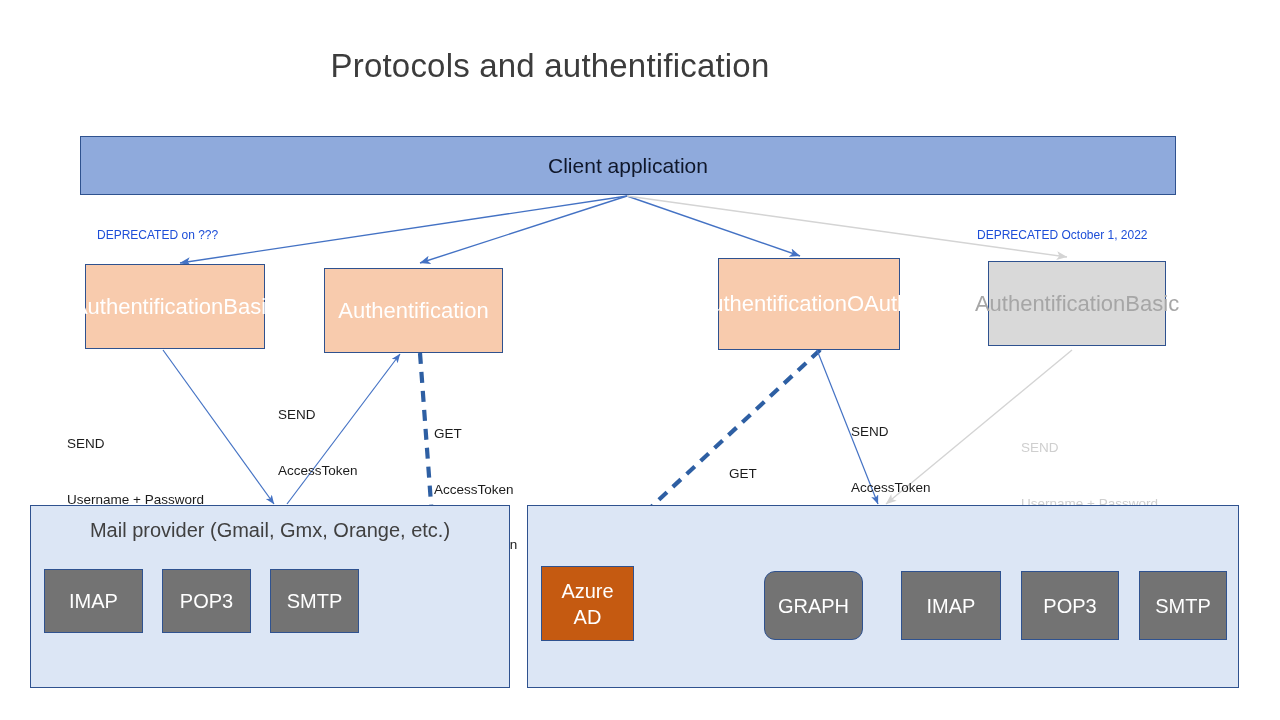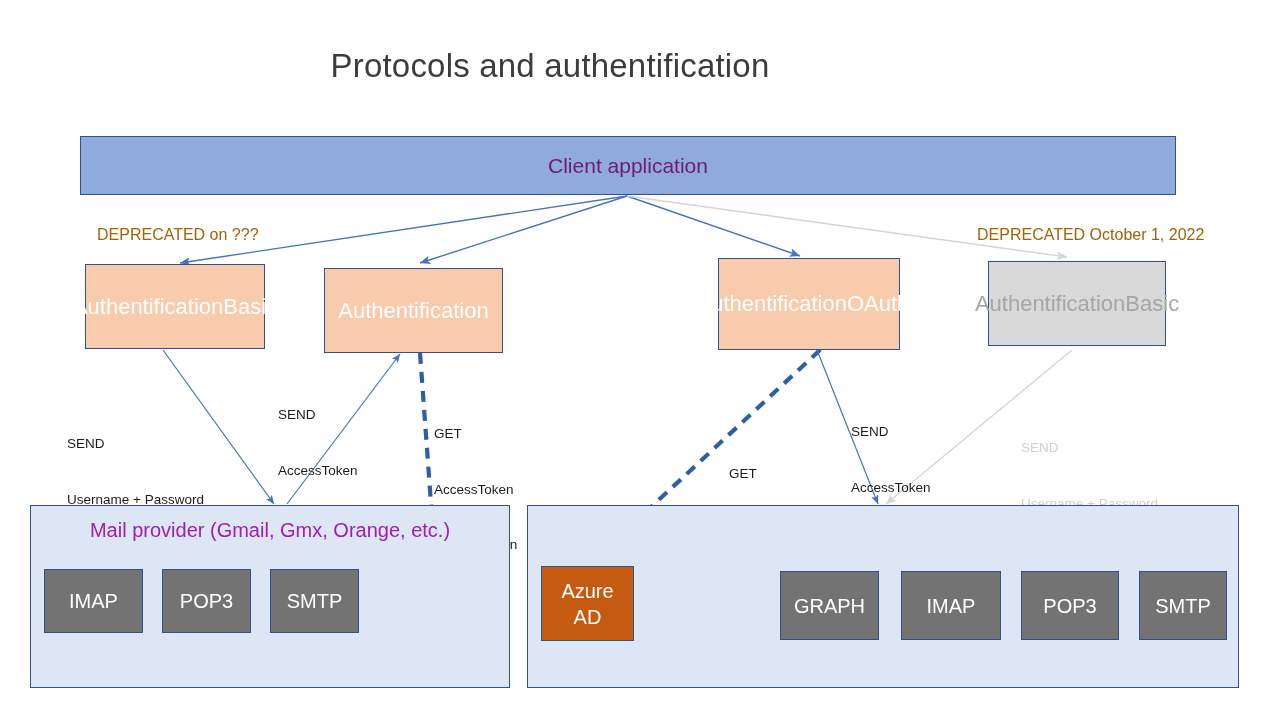--- a/index.html
+++ b/index.html
@@ -46,21 +46,21 @@
     left: 80px;
     top: 136px;
     width: 1096px;
     height: 59px;
     background: #8faadc;
     border: 1.5px solid #2f528f;
     box-sizing: border-box;
     display: flex;
     align-items: center;
     justify-content: center;
-    color: #701a75;
+    color: #0f172a;
     font-size: 21px;
   }
 
   .auth-box {
     position: absolute;
     box-sizing: border-box;
     border: 1.3px solid #2f528f;
     display: flex;
     flex-direction: row;
     align-items: center;
@@ -73,22 +73,22 @@
     background: #f8cbad;
     color: #ffffff;
   }
   .auth-box.grey {
     background: #d9d9d9;
     color: #a6a6a6;
   }
 
   .dep-label {
     position: absolute;
-    color: #a16207;
-    font-size: 16px;
+    color: #1d4ed8;
+    font-size: 12px;
     white-space: nowrap;
     line-height: 16px;
   }
 
   .edge-label {
     position: absolute;
     color: #1c1c1c;
     font-size: 13.5px;
     line-height: 18.5px;
     white-space: pre;
@@ -100,21 +100,21 @@
     box-sizing: border-box;
     background: #dce6f5;
     border: 1.3px solid #2f528f;
   }
   .panel-title {
     position: absolute;
     left: 0;
     top: 11px;
     width: 100%;
     text-align: center;
-    color: #a21caf;
+    color: #404040;
     font-size: 20px;
     line-height: 26px;
   }
 
   .proto {
     position: absolute;
     box-sizing: border-box;
     border: 1.3px solid #2f528f;
     display: flex;
     flex-direction: column;
@@ -239,21 +239,21 @@
         <span>SMTP</span>
       </div>
     </div>
 
     <div class="panel" style="left:527px; top:505px; width:712px; height:183px;">
 
       <div class="proto orange" style="left:13px; top:60px; width:93px; height:75px;">
         <span>Azure</span>
         <span>AD</span>
       </div>
-      <div class="proto green" style="left:252px; top:65px; width:99px; height:69px;">
+      <div class="proto green" style="left:236px; top:65px; width:99px; height:69px;border-radius:11px;">
         <span>GRAPH</span>
       </div>
       <div class="proto green" style="left:373px; top:65px; width:100px; height:69px;">
         <span>IMAP</span>
       </div>
       <div class="proto green" style="left:493px; top:65px; width:98px; height:69px;">
         <span>POP3</span>
       </div>
       <div class="proto green" style="left:611px; top:65px; width:88px; height:69px;">
         <span>SMTP</span>

